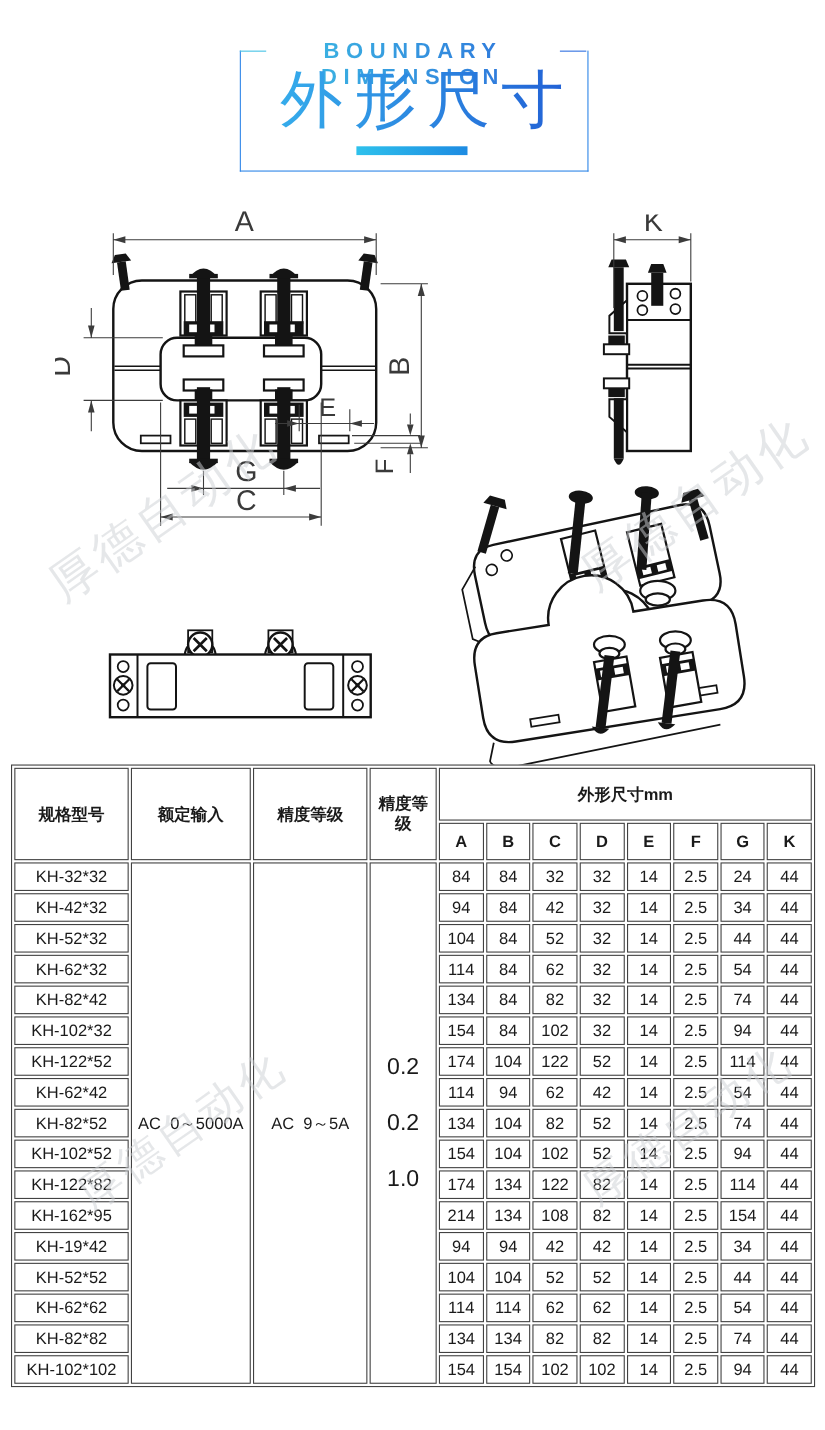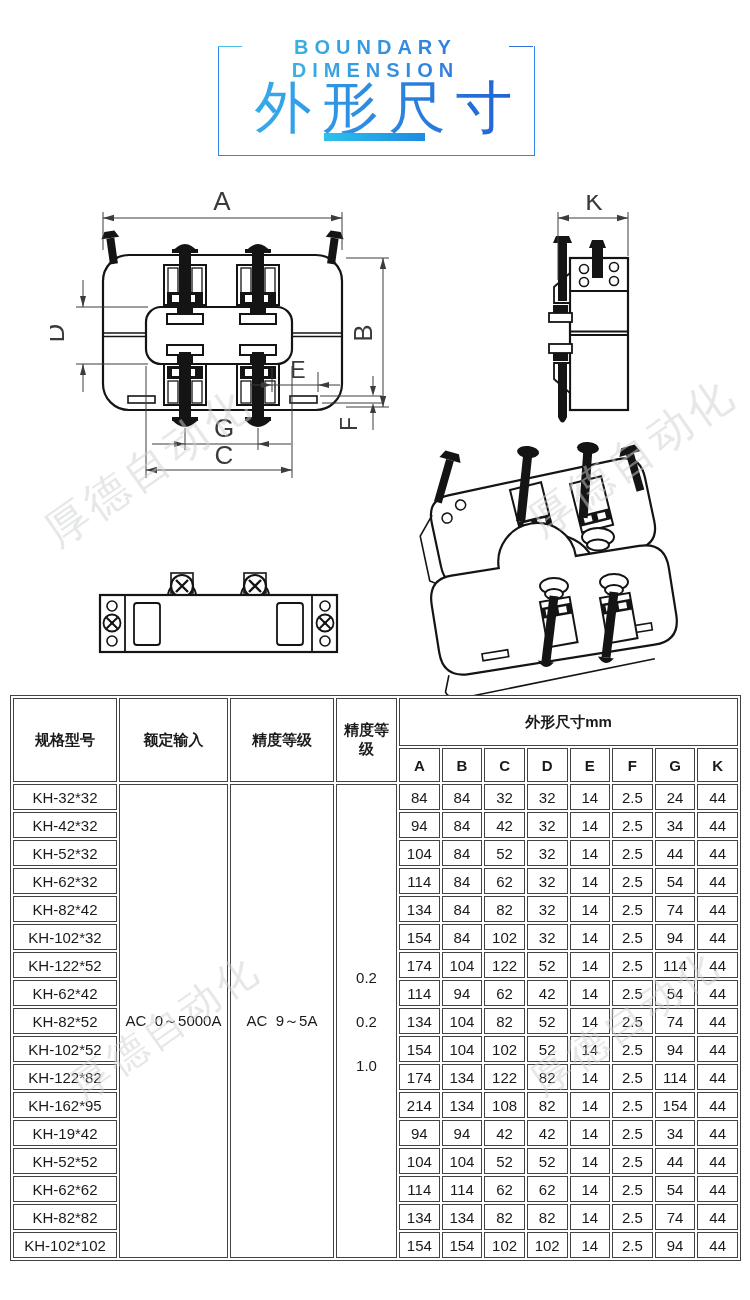--- a/index.html
+++ b/index.html
@@ -7,21 +7,21 @@
         font-family:"Liberation Sans", sans-serif;color:#1a1a1a;}
 
   
   .hdr-box{position:absolute;left:218px;top:46px;width:315px;height:109px;
            border-left:1px solid #2f86e8;border-right:1px solid #2f86e8;border-bottom:1px solid #2f86e8;}
   .seg{position:absolute;top:46px;height:1px;}
   .seg-l{left:218px;width:24px;background:#45c2e6;}
   .seg-r{left:509px;width:24px;background:#2f6fe0;}
   .hdr-en{position:absolute;left:218px;top:36px;width:315px;text-align:center;
           font-size:20px;font-weight:600;letter-spacing:6px;}
-  .hdr-zh{position:absolute;left:218px;top:72px;width:341px;text-align:center;
+  .hdr-zh{position:absolute;left:218px;top:56px;width:341px;text-align:center;
           font-size:57px;font-weight:400;letter-spacing:10px;line-height:70px;}
   .grad{background:linear-gradient(90deg,#3fc8e4,#2b63da);color:#2b7de0;}
   .grad2{background:linear-gradient(90deg,#38b6ee,#1f55d2);color:#2563d8;}
   @supports (-webkit-background-clip: text) {
     .grad,.grad2{-webkit-background-clip:text;background-clip:text;-webkit-text-fill-color:transparent;}
   }
   .hdr-bar{position:absolute;left:324px;top:133px;width:101px;height:8px;
            background:linear-gradient(90deg,#2ec1ec,#1d8be2);}
 
   
@@ -39,21 +39,21 @@
   .tbl-wrap{position:absolute;left:10px;top:695px;width:731px;z-index:2;}
   table.spec{border-collapse:separate;border-spacing:2px;table-layout:fixed;width:731px;
              border:1px solid #424242;background:#fff;}
   table.spec th, table.spec td{border:1px solid #424242;text-align:center;vertical-align:middle;
              box-sizing:border-box;padding:0;background:#fff;}
   table.spec thead tr:first-child th{height:48px;font-size:15px;font-weight:600;}
   table.spec thead tr:last-child th{height:34px;font-size:15px;font-weight:600;}
   table.spec tbody td{height:26px;font-size:15px;}
   .c-merged{white-space:pre;font-size:15px;}
   .c-acc{vertical-align:middle;}
-  .c-acc div{margin:27px 0;font-size:15px;}
+  .c-acc div{margin:27px 0;font-size:21px;}
 </style>
 </head>
 <body>
 
 <div class="page">
 
   <div class="hdr-box"></div>
   <span class="seg seg-l"></span>
   <span class="seg seg-r"></span>
   <div class="hdr-en grad">BOUNDARY DIMENSION</div>

